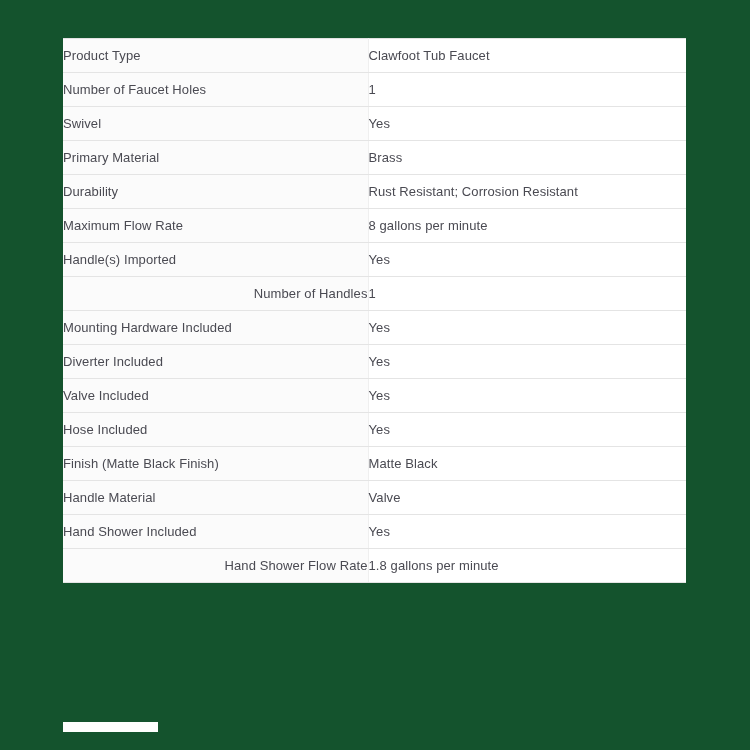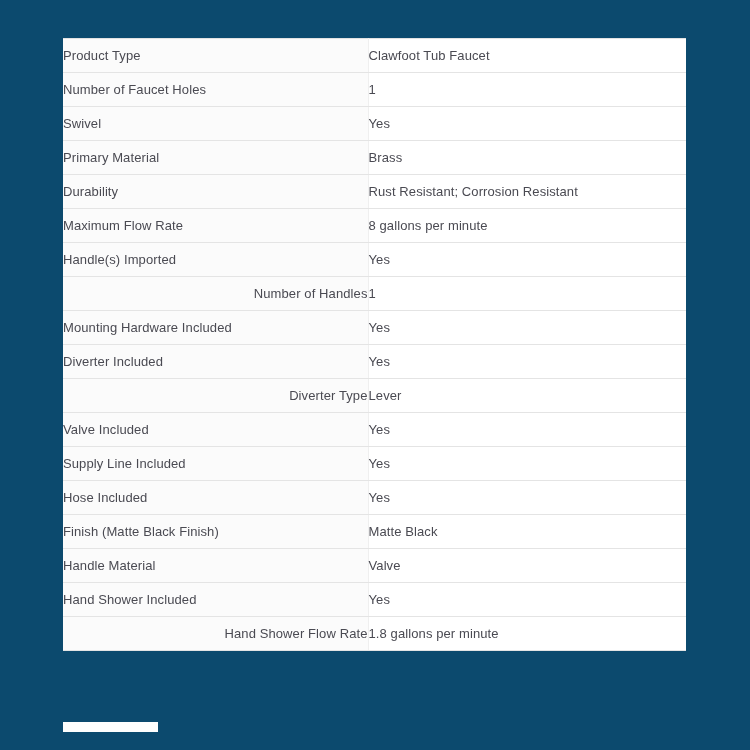--- a/index.html
+++ b/index.html
@@ -13,21 +13,21 @@
     height: 750px;
     font-family: "Liberation Sans", sans-serif;
     -webkit-font-smoothing: antialiased;
     overflow: hidden;
   }
 
   #spec-page {
     position: relative;
     width: 750px;
     height: 750px;
-    background: #0c4a6e;
+    background: #14532d;
     box-sizing: border-box;
   }
 
   #spec-table-wrap {
     position: absolute;
     left: 63px;
     top: 38px;
     width: 623px;
   }
 
@@ -122,30 +122,22 @@
             <td class="spec-value">1</td>
           </tr>
           <tr>
             <td class="spec-label">Mounting Hardware Included</td>
             <td class="spec-value">Yes</td>
           </tr>
           <tr>
             <td class="spec-label">Diverter Included</td>
             <td class="spec-value">Yes</td>
           </tr>
-          <tr class="sub-row">
-            <td class="spec-label">Diverter Type</td>
-            <td class="spec-value">Lever</td>
-          </tr>
           <tr>
             <td class="spec-label">Valve Included</td>
-            <td class="spec-value">Yes</td>
-          </tr>
-          <tr>
-            <td class="spec-label">Supply Line Included</td>
             <td class="spec-value">Yes</td>
           </tr>
           <tr>
             <td class="spec-label">Hose Included</td>
             <td class="spec-value">Yes</td>
           </tr>
           <tr>
             <td class="spec-label">Finish (Matte Black Finish)</td>
             <td class="spec-value">Matte Black</td>
           </tr>

